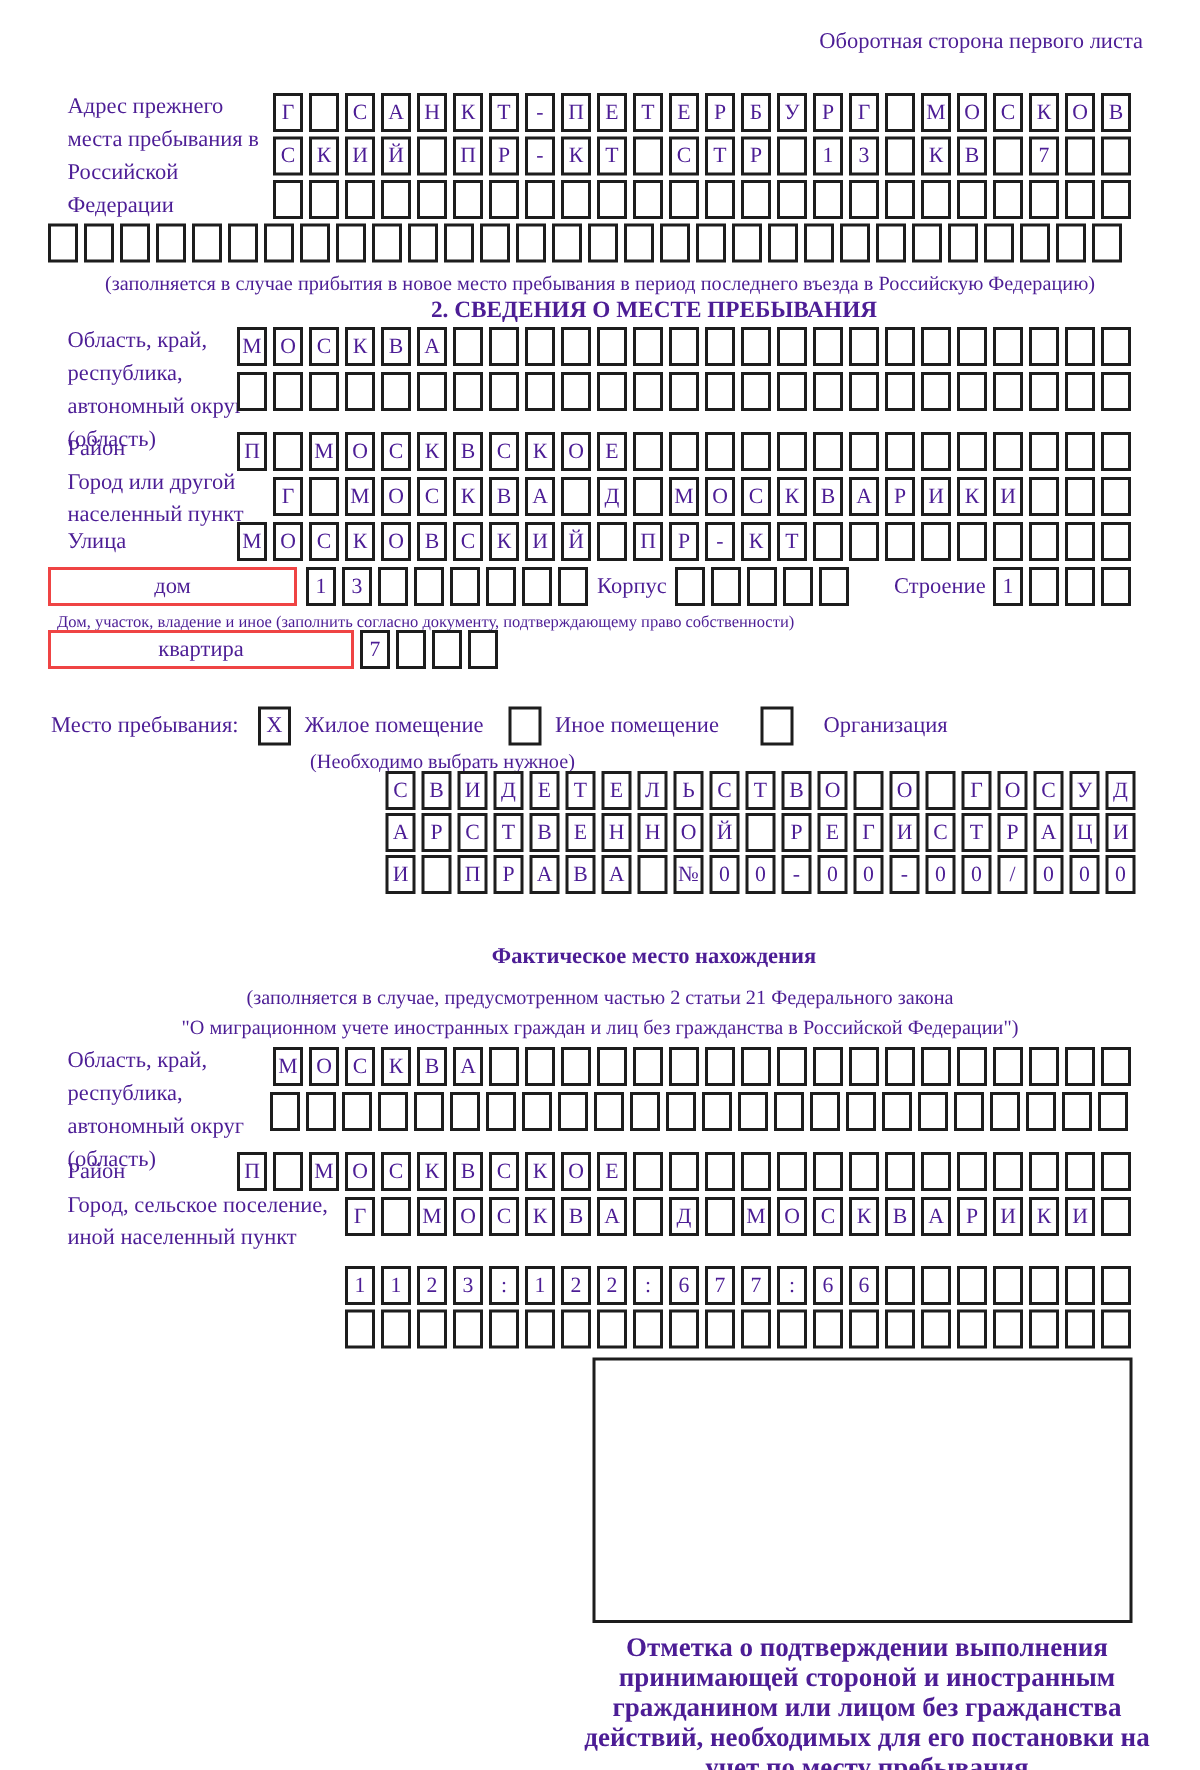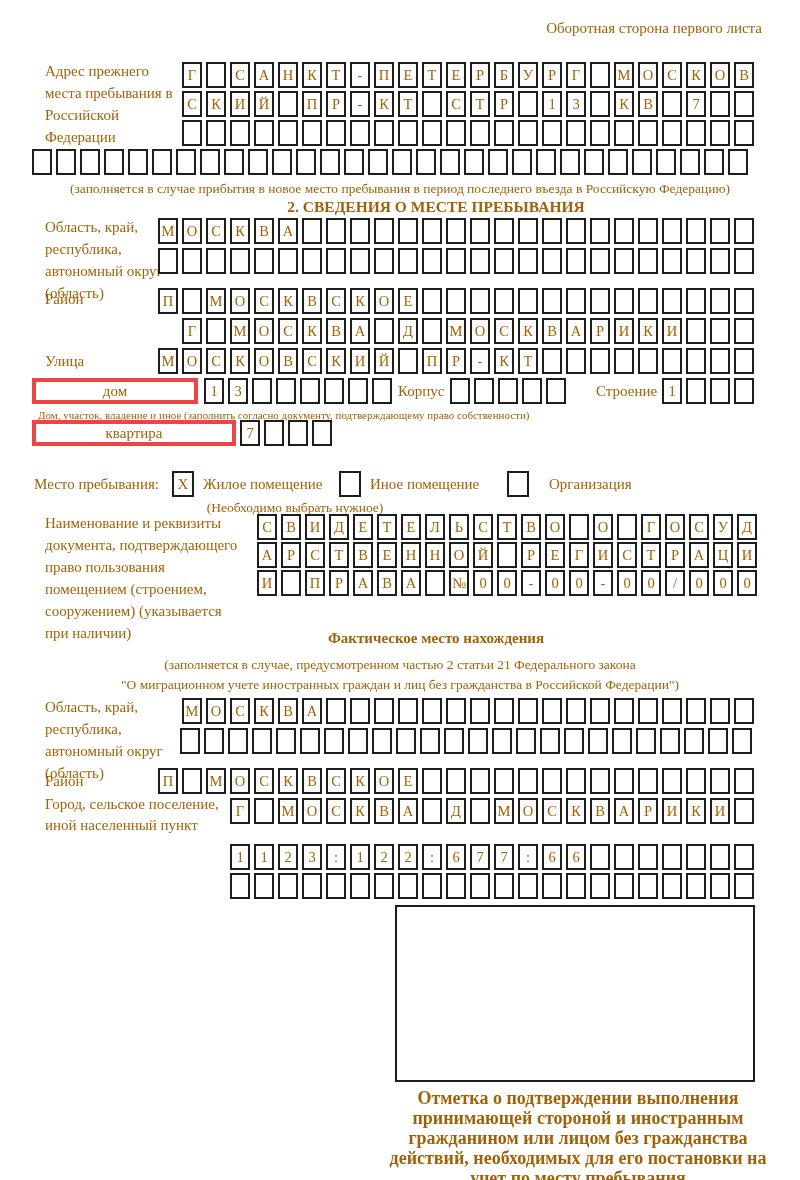--- a/index.html
+++ b/index.html
@@ -1,25 +1,25 @@
 <!DOCTYPE html>
 <html><head>
 <meta charset="utf-8">
 <style>
   html,body{margin:0;padding:0;background:#ffffff;}
   .page{position:relative;width:800px;height:1180px;background:#fff;
-        font-family:"Liberation Serif","DejaVu Serif",serif;color:#a16207;overflow:hidden;}
+        font-family:"Liberation Serif","DejaVu Serif",serif;color:#4c1d95;overflow:hidden;}
   .hdr{position:absolute;top:20px;right:38px;font-size:15px;}
   .lbl{position:absolute;font-size:15px;line-height:22px;}
   .note{position:absolute;font-size:13.5px;text-align:center;line-height:20px;}
   .title{position:absolute;left:0;width:100%;text-align:center;font-weight:bold;font-size:15.5px;margin-left:36px;}
   .cellrow{position:absolute;display:flex;gap:4px;}
   .cell{flex:0 0 20px;width:20px;height:26px;border:2px solid #1d1d1d;box-sizing:border-box;
         display:flex;align-items:center;justify-content:center;font-size:14.5px;background:#fff;}
-  .fieldbox{position:absolute;height:26px;border:4px solid #ef4444;box-sizing:border-box;
+  .fieldbox{position:absolute;height:26px;border:2px solid #ef4444;box-sizing:border-box;
         display:flex;align-items:center;justify-content:center;font-size:15px;background:#fff;}
   .chk{position:absolute;width:22px;height:26px;border:2px solid #1d1d1d;box-sizing:border-box;
         display:flex;align-items:center;justify-content:center;font-size:15px;background:#fff;}
   .stampbox{position:absolute;border:2px solid #1d1d1d;box-sizing:border-box;background:#fff;}
   .caption{position:absolute;font-size:18px;line-height:20px;text-align:center;font-weight:600;}
 </style>
 </head>
 <body>
 
 <div class="page">
@@ -219,20 +219,21 @@
       <span class="cell"></span>
       <span class="cell"></span>
       <span class="cell"></span>
       <span class="cell"></span>
       <span class="cell"></span>
       <span class="cell"></span>
       <span class="cell"></span>
       <span class="cell"></span>
     </div>
 
+  <div class="lbl" style="left:45px;top:312px;width:145px;line-height:21px">Город или другой населенный пункт</div>
   <div class="cellrow" style="left:182px;top:318px">
       <span class="cell">Г</span>
       <span class="cell"></span>
       <span class="cell">М</span>
       <span class="cell">О</span>
       <span class="cell">С</span>
       <span class="cell">К</span>
       <span class="cell">В</span>
       <span class="cell">А</span>
       <span class="cell"></span>
@@ -322,21 +323,20 @@
 
   <div class="lbl" style="left:34px;top:473px">Место пребывания:</div>
   <div class="chk" style="left:172px;top:471px">X</div>
   <div class="lbl" style="left:203px;top:473px">Жилое помещение</div>
   <div class="chk" style="left:339px;top:471px"></div>
   <div class="lbl" style="left:370px;top:473px">Иное помещение</div>
   <div class="chk" style="left:507px;top:471px"></div>
   <div class="lbl" style="left:549px;top:473px">Организация</div>
   <div class="note" style="left:95px;top:498px;width:400px">(Необходимо выбрать нужное)</div>
 
-  <div class="lbl" style="left:45px;top:512px;width:202px">Наименование и реквизиты документа, подтверждающего право пользования помещением (строением, сооружением) (указывается при наличии)</div>
   <div class="cellrow" style="left:257px;top:514px">
       <span class="cell">С</span>
       <span class="cell">В</span>
       <span class="cell">И</span>
       <span class="cell">Д</span>
       <span class="cell">Е</span>
       <span class="cell">Т</span>
       <span class="cell">Е</span>
       <span class="cell">Л</span>
       <span class="cell">Ь</span>

